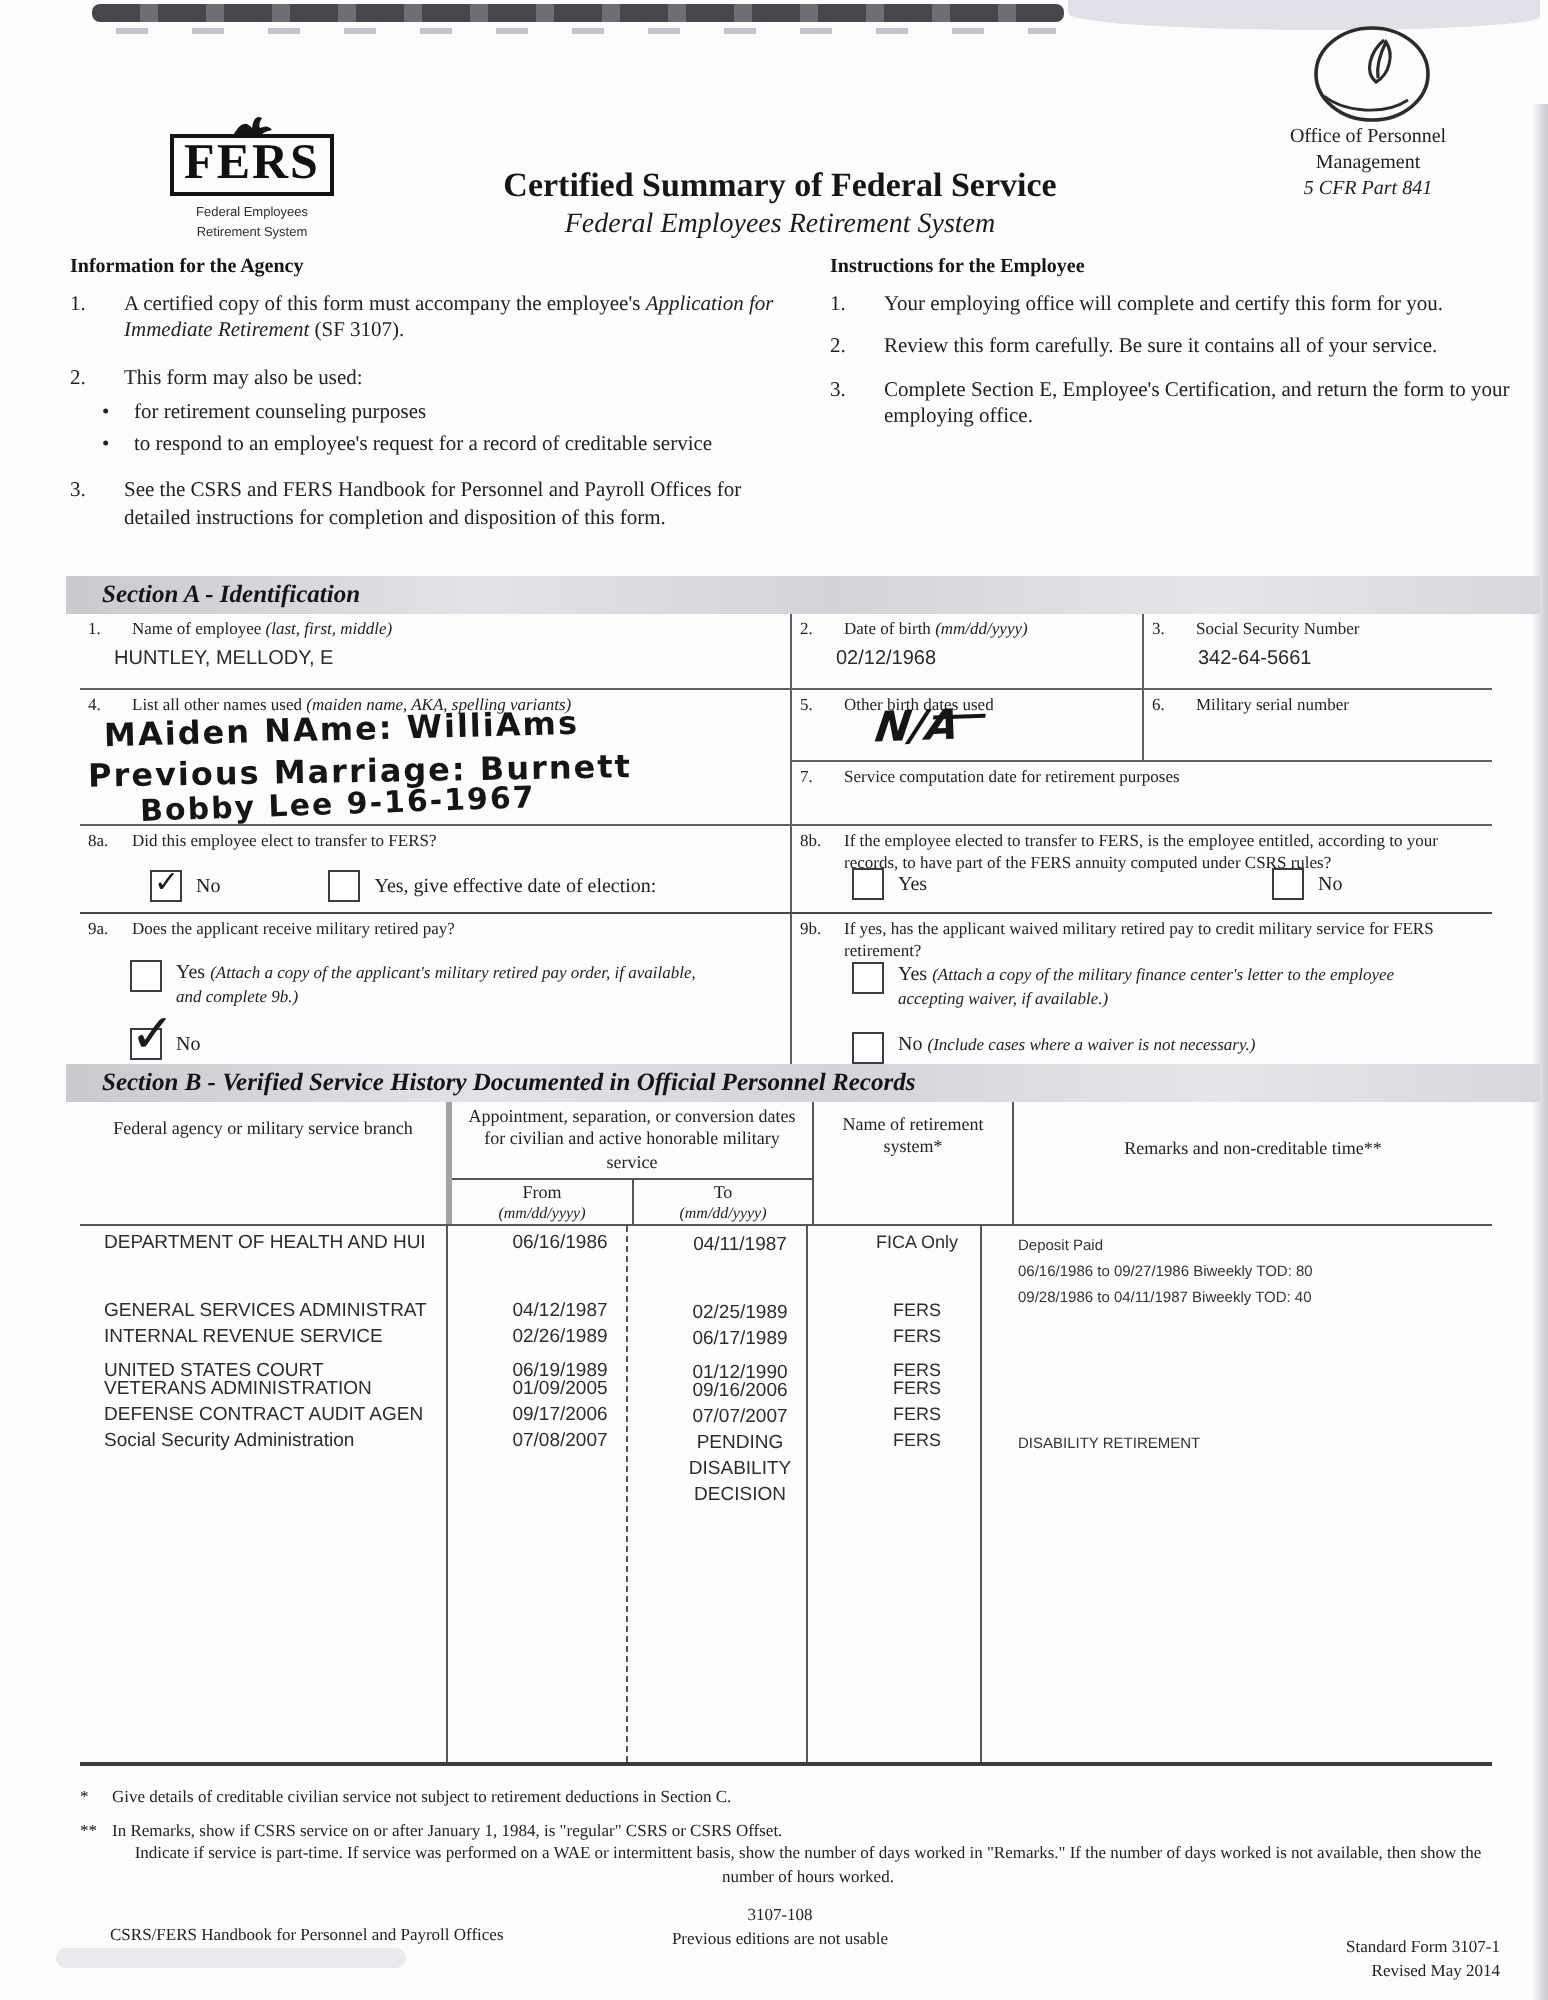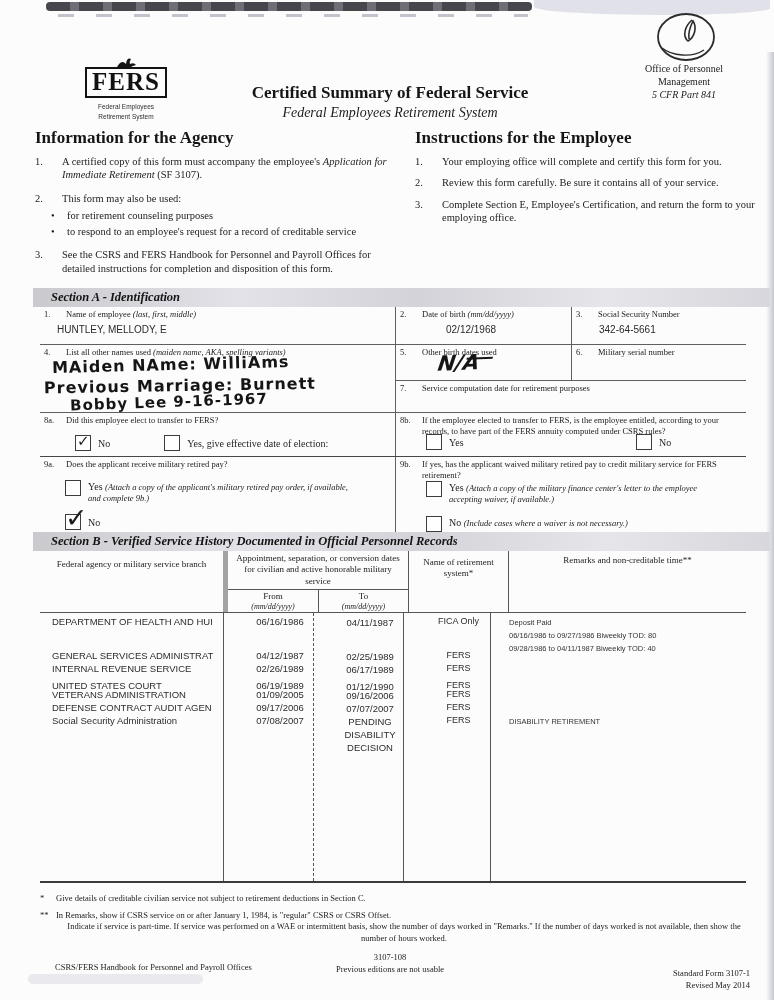--- a/index.html
+++ b/index.html
@@ -27,21 +27,21 @@
   .title-block{position:absolute;left:175px;top:83px;width:430px;text-align:center;}
   .form-title{font-size:17px;font-weight:bold;color:#161616;}
   .form-subtitle{font-size:14px;font-style:italic;margin-top:2px;color:#1c1c1c;}
   .opm{position:absolute;left:598px;top:62px;width:172px;text-align:center;font-size:10px;
         line-height:1.3;color:#222;}
   .opm .it{font-style:italic;}
   
   .cols{position:absolute;left:35px;top:128px;width:733px;display:flex;}
   .col-left{width:368px;}
   .col-right{margin-left:12px;width:353px;}
-  .col-h{font-size:17px;font-weight:bold;margin:0 0 7px 0;color:#151515;}
+  .col-h{font-size:10px;font-weight:bold;margin:0 0 7px 0;color:#151515;}
   .li{display:flex;font-size:10.5px;line-height:1.28;margin-bottom:10px;}
   .li .num{width:27px;flex-shrink:0;}
   .li .txt{flex:1;padding-right:4px;}
   .em{font-style:italic;}
   .bullets{margin:2px 0 0 16px;}
   .bullet{display:flex;font-size:10.5px;line-height:1.28;margin-top:2px;}
   .bullet .dot{width:16px;flex-shrink:0;text-align:left;}
   .col-right .li{margin-bottom:8px;}
   
   .banner{position:absolute;left:33px;width:737px;height:19px;display:flex;align-items:center;
@@ -56,21 +56,21 @@
   .rowA4{height:80px;border-bottom:none;}
   .cell{position:relative;overflow:visible;}
   .br{border-right:1px solid #5e5e63;}
   .w-left{width:355px;}
   .w-mid{width:175px;}
   .w-rest{flex:1;}
   .flabel{display:flex;font-size:8.5px;padding-top:2px;line-height:1.25;color:#222;}
   .flabel .fn{width:22px;flex-shrink:0;padding-left:4px;}
   .flabel .ft{padding-right:4px;}
   .fvalue{font-family:"Liberation Sans",sans-serif;font-size:10px;color:#2a2a2a;margin-top:4px;}
-  .v1{margin-left:17px;} .v2{margin-left:50px;} .v3{margin-left:27px;} .v7{margin-left:22px;}
+  .v1{margin-left:17px;} .v2{margin-left:22px;} .v3{margin-left:27px;} .v7{margin-left:22px;}
   .rcol{display:flex;flex-direction:column;flex:1;}
   .r2top{display:flex;height:35px;border-bottom:1px solid #5e5e63;}
   .f7cell{flex:1;position:relative;}
   
   .hw{position:absolute;font-family:"DejaVu Sans",sans-serif;font-weight:bold;color:#151515;
       white-space:nowrap;z-index:5;}
   .hw1{top:10px;left:12px;font-size:16px;letter-spacing:1px;transform:rotate(-1.5deg);}
   .hw2{top:31px;left:4px;font-size:16px;letter-spacing:1px;transform:rotate(-1deg);}
   .hw3{top:48px;left:30px;font-size:15px;letter-spacing:1px;transform:rotate(-2deg);}
   .hw-na{top:6px;left:42px;font-size:21px;font-style:italic;transform:skewX(-10deg) rotate(-2deg);}
@@ -82,29 +82,29 @@
       font-weight:bold;color:#1c1c1c;font-family:"DejaVu Sans",sans-serif;}
   .cb.checked-big::after{content:"\2713";position:absolute;left:-1px;top:-13px;font-size:27px;
       font-weight:bold;color:#1c1c1c;font-family:"DejaVu Sans",sans-serif;}
   .cb-label{font-size:10px;margin-left:7px;color:#1e1e1e;}
   .cb-note{font-size:8.5px;font-style:italic;line-height:1.3;margin-left:7px;color:#222;}
   .cb-note .up{font-style:normal;font-size:10px;}
   
   .tableB{position:absolute;left:40px;top:551px;width:706px;}
   .thead{display:flex;height:61px;border-bottom:1px solid #55555a;}
   .th{font-size:9px;text-align:center;line-height:1.25;color:#222;}
-  .th1{width:183px;border-right:5px solid #a3a3a3;padding-top:8px;}
+  .th1{width:183px;border-right:3px solid #a3a3a3;padding-top:8px;}
   .th2{width:180px;border-right:1px solid #55555a;display:flex;flex-direction:column;}
   .th2main{height:36px;border-bottom:1px solid #55555a;padding:2px 5px 0 5px;}
   .th2sub{flex:1;display:flex;}
   .thFrom{width:90px;border-right:1px solid #55555a;padding-top:1px;}
   .thTo{flex:1;padding-top:1px;}
   .subital{font-style:italic;font-size:8px;}
   .th3{width:87px;border-right:1px solid #55555a;padding:6px 6px 0 6px;}
-  .th4{flex:1;padding-top:4px;}
+  .th4{flex:1;padding-top:18px;}
   .tbody{position:relative;height:268px;border-bottom:2px solid #3c3c40;}
   .vl{position:absolute;top:0;bottom:0;border-left:1px solid #55555a;}
   .vl1{left:183px;} .vl3{left:363px;} .vl4{left:450px;}
   .vl2{left:273px;border-left:1px dashed #55555a;}
   .tr{position:absolute;left:0;right:0;display:flex;font-family:"Liberation Sans",sans-serif;}
   .td-a{width:183px;padding-left:12px;font-size:9.5px;white-space:nowrap;overflow:hidden;color:#2c2c2c;}
   .td-f{width:90px;text-align:center;font-size:9.5px;color:#2c2c2c;}
   .td-t{width:90px;text-align:center;font-size:9.5px;line-height:13px;color:#2c2c2c;}
   .td-s{width:87px;text-align:center;font-size:9px;color:#2c2c2c;}
   .td-r{flex:1;padding-left:7px;font-size:7.5px;line-height:13px;color:#333;}

